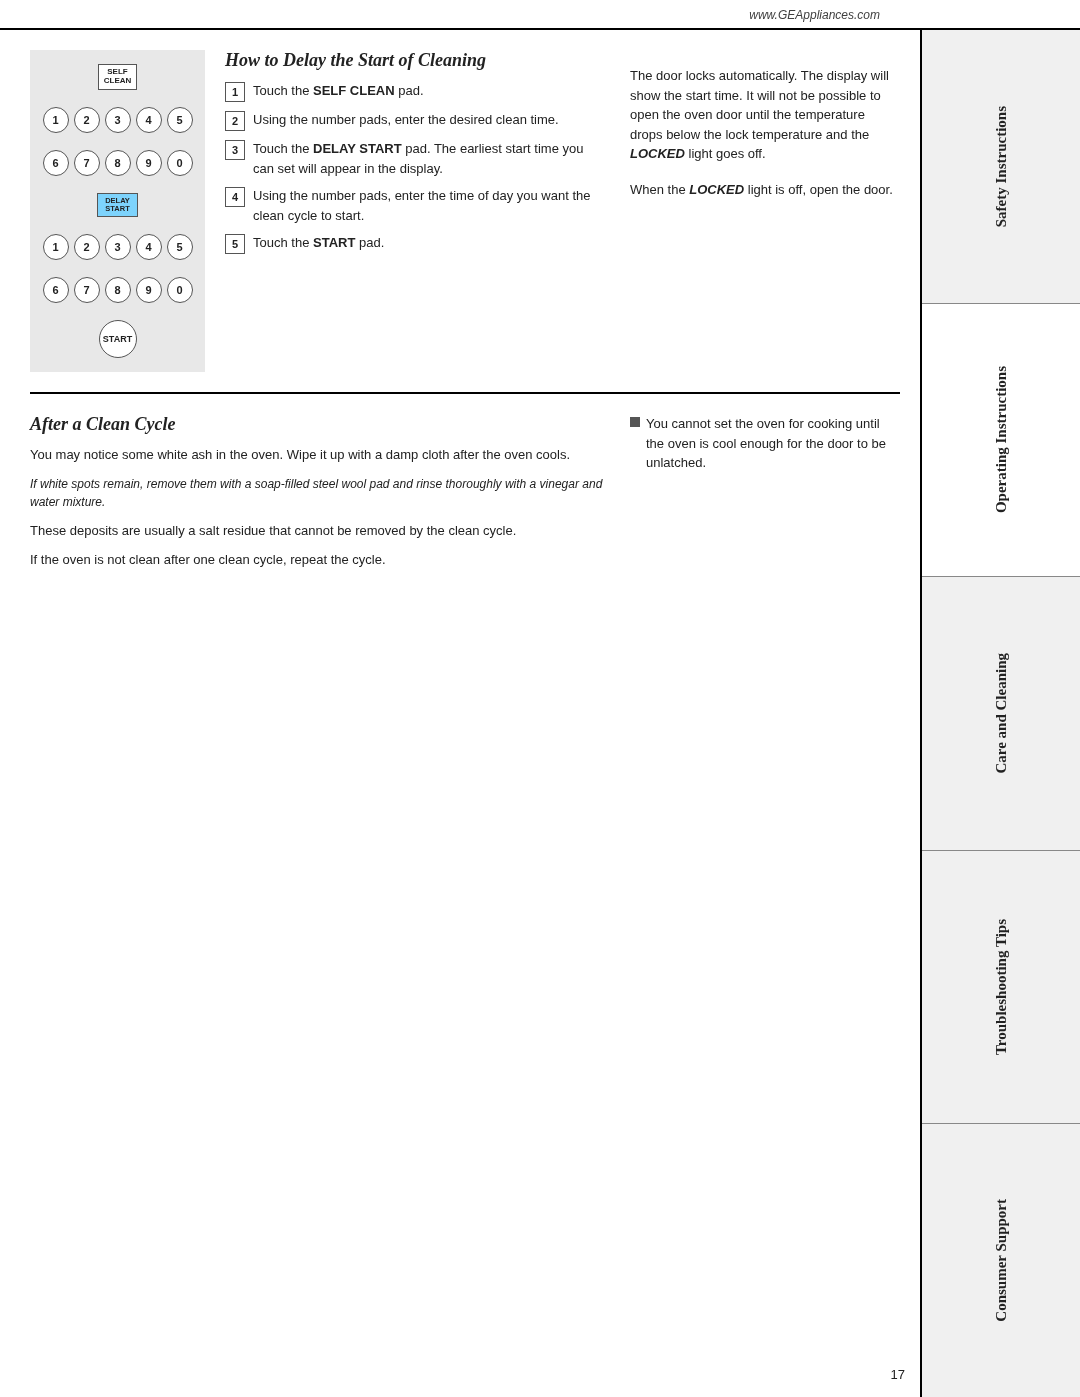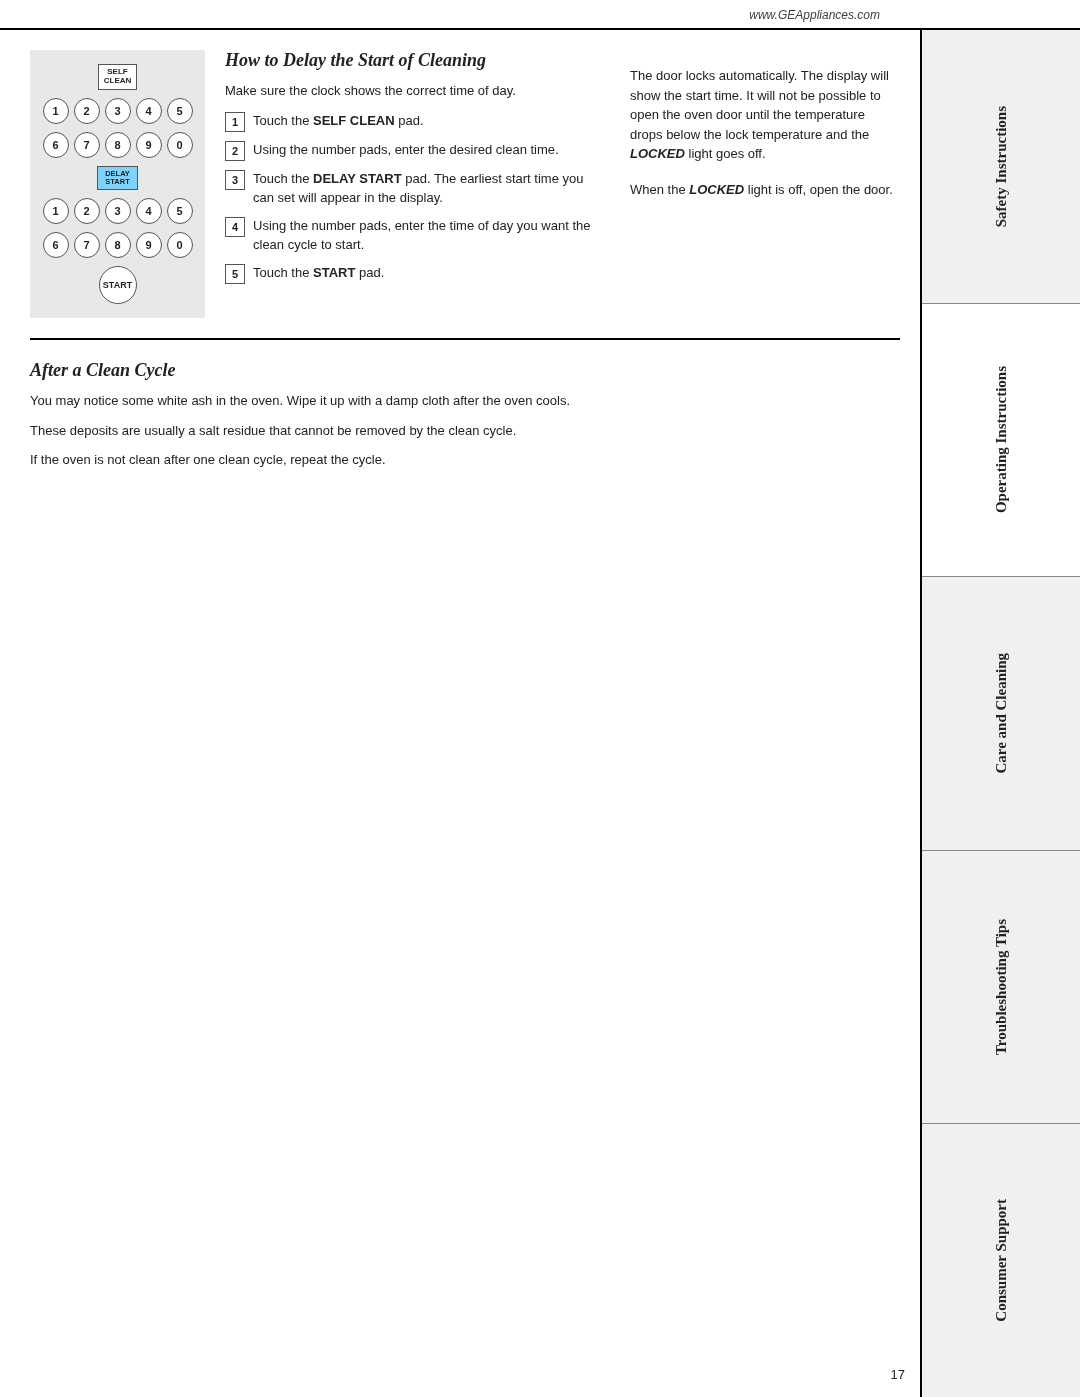--- a/index.html
+++ b/index.html
@@ -46,21 +46,21 @@
 
     
     .keypad-panel {
       width: 175px;
       min-width: 175px;
       background: #e8e8e8;
       padding: 14px 10px;
       display: flex;
       flex-direction: column;
       align-items: center;
-      gap: 8px;
+      gap: 17px;
     }
 
     .key-label {
       font-size: 8px;
       font-weight: bold;
       text-align: center;
       line-height: 1.1;
       border: 1.5px solid #555;
       padding: 3px 5px;
       background: #fff;
@@ -309,21 +309,20 @@
           <div class="key-btn">7</div>
           <div class="key-btn">8</div>
           <div class="key-btn">9</div>
           <div class="key-btn">0</div>
         </div>
         <div class="key-start">START</div>
       </div>
 
       <div class="instructions-col">
         <h2>How to Delay the Start of Cleaning</h2>
-        <p class="intro-text">Make sure the clock shows the correct time of day.</p>
 
         <div class="step">
           <div class="step-num">1</div>
           <div class="step-text">Touch the <strong>SELF CLEAN</strong> pad.</div>
         </div>
         <div class="step">
           <div class="step-num">2</div>
           <div class="step-text">Using the number pads, enter the desired clean time.</div>
         </div>
         <div class="step">
@@ -344,25 +343,30 @@
         <p>The door locks automatically. The display will show the start time. It will not be possible to open the oven door until the temperature drops below the lock temperature and the <strong><em>LOCKED</em></strong> light goes off.</p>
         <p>When the <strong><em>LOCKED</em></strong> light is off, open the door.</p>
       </div>
     </div>
 
     <div class="bottom-section">
 
       <div class="bottom-left">
         <h2>After a Clean Cycle</h2>
         <p>You may notice some white ash in the oven. Wipe it up with a damp cloth after the oven cools.</p>
+        <p class="italic-note">If white spots remain, remove them with a soap-filled steel wool pad and rinse thoroughly with a vinegar and water mixture.</p>
         <p>These deposits are usually a salt residue that cannot be removed by the clean cycle.</p>
         <p>If the oven is not clean after one clean cycle, repeat the cycle.</p>
       </div>
 
       <div class="bottom-right">
+        <div class="bullet-item">
+          <div class="bullet-sq"></div>
+          <span>You cannot set the oven for cooking until the oven is cool enough for the door to be unlatched.</span>
+        </div>
       </div>
     </div>
 
   </div>
 
   <div class="sidebar-tabs">
     <div class="tab-item">
       <span class="tab-text">Safety Instructions</span>
     </div>
     <div class="tab-item active">

